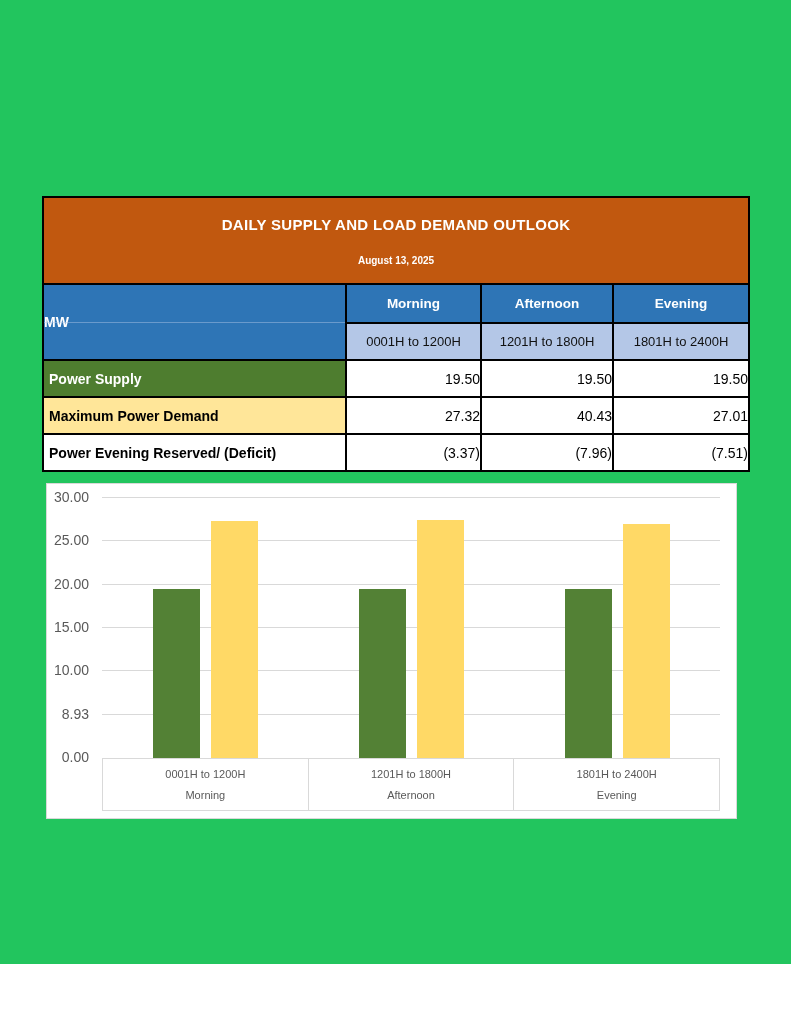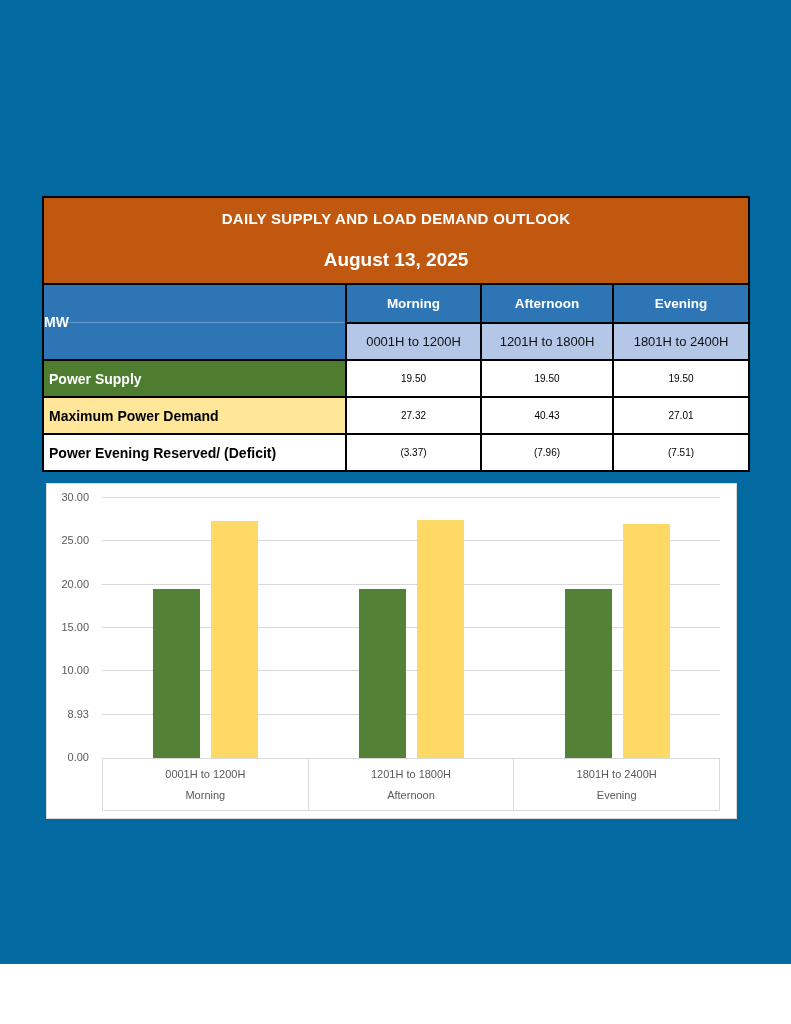--- a/index.html
+++ b/index.html
@@ -1,35 +1,35 @@
 <!DOCTYPE html>
 <html><head>
 <meta charset="utf-8">
 <style>
   * { box-sizing: border-box; margin: 0; padding: 0; }
   html, body {
     width: 791px; height: 1024px;
     background: #FFFFFF;
     font-family: "Liberation Sans", sans-serif;
   }
-  .sheet { position: relative; width: 791px; height: 964px; background: #0369a1; overflow: hidden; }
+  .sheet { position: relative; width: 791px; height: 964px; background: #22c55e; overflow: hidden; }
 
   
   table.outlook {
     position: absolute; left: 42px; top: 196px;
     width: 706px; border-collapse: collapse; table-layout: fixed;
   }
   table.outlook td { border: 2px solid #000000; overflow: hidden; }
 
   .title-cell {
     background: #C1580F; color: #FFFFFF; text-align: center;
     height: 87px; vertical-align: middle;
   }
   .report-title { font-size: 15px; font-weight: bold; letter-spacing: 0.3px; margin-bottom: 22px; }
-  .report-date  { font-size: 19px; font-weight: bold; }
+  .report-date  { font-size: 10px; font-weight: bold; }
 
   .mw-cell {
     background: #2E75B6; color: #FFFFFF; 
     font-weight: bold; font-size: 14px; position: relative;
   }
   .mw-divider {
     position: absolute; left: 0; right: 0; top: 37px; height: 1px;
     background: rgba(180,199,231,0.45);
   }
   .period-cell {
@@ -40,34 +40,34 @@
     background: #B4C7E7; color: #111111; text-align: center;
     font-size: 13px; height: 37px;
   }
   .label-cell {
     font-weight: bold; font-size: 14px; padding-left: 5px; height: 37px;
   }
   .row-supply .label-cell { background: #4E7D2F; color: #FFFFFF; margin-left: 28px; }
   .row-demand .label-cell { background: #FFE699; color: #000000; }
   .row-reserve .label-cell { background: #FFFFFF; color: #000000; }
   .value-cell {
-    background: #FFFFFF; color: #000000; text-align: center; font-size: 10px;
+    background: #FFFFFF; color: #000000; text-align: right; font-size: 14px;
   }
 
   
   .chart-box {
     position: absolute; left: 46px; top: 483px;
     width: 691px; height: 336px;
     background: #FFFFFF; border: 1px solid #D9D9D9;
   }
   .y-axis {
     position: absolute; left: 0; top: 0; width: 55px; height: 274px;
   }
   .y-tick-label {
-    position: absolute; right: 13px; font-size: 11px; color: #595959;
+    position: absolute; right: 13px; font-size: 14px; color: #595959;
     line-height: 13px; white-space: nowrap;
   }
   .plot {
     position: absolute; left: 55px; top: 0; width: 618px; height: 274px;
     display: flex; align-items: flex-end;
   }
   .gridline {
     position: absolute; left: 0; right: 0; height: 1px; background: #D9D9D9; z-index: 0;
   }
   .cat-group {

